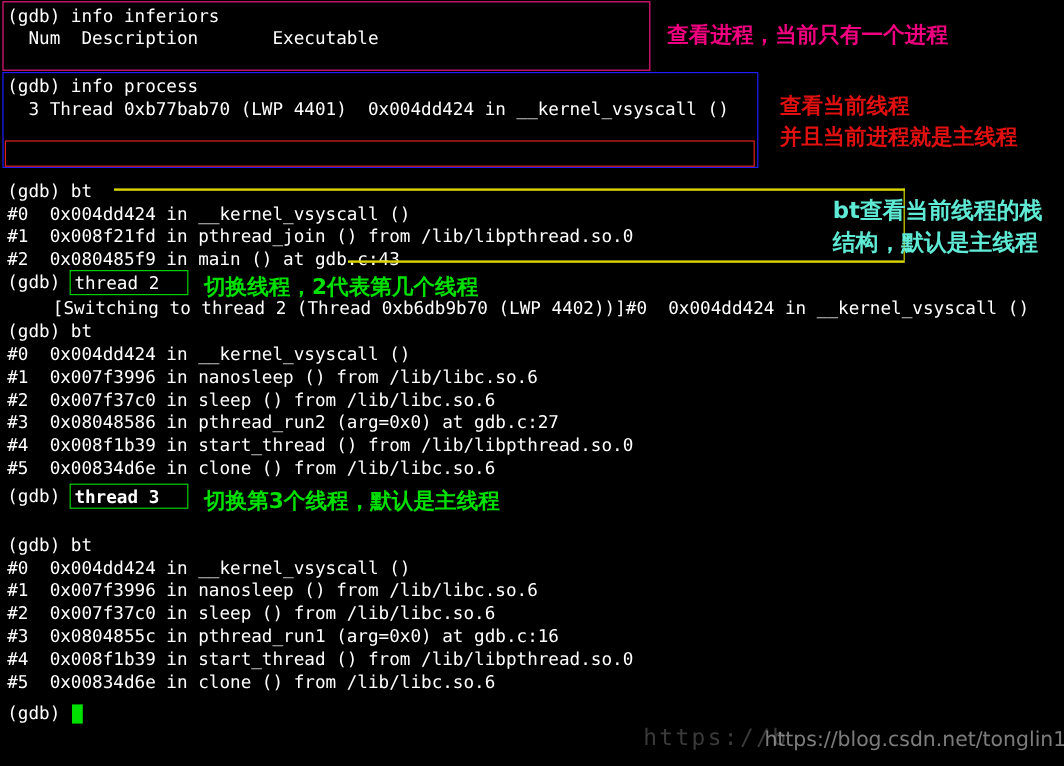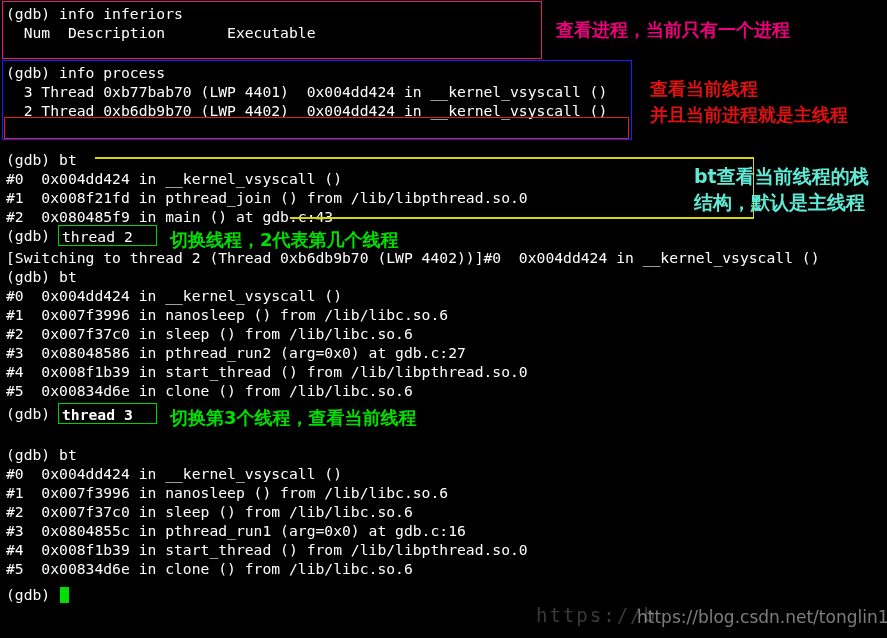--- a/index.html
+++ b/index.html
@@ -100,27 +100,26 @@
   }
 </style>
 </head>
 <body>
 
 <div id="terminal">
     <div class="line" style="top: 4px;">(gdb) info inferiors</div>
     <div class="line" style="top: 23px;">  Num  Description       Executable</div>
     <div class="line" style="top: 63px;">(gdb) info process</div>
     <div class="line" style="top: 82px;">  3 Thread 0xb77bab70 (LWP 4401)  0x004dd424 in __kernel_vsyscall ()</div>
-    <div class="line" style="top: 101px;">  2 Thread 0xb6db9b70 (LWP 4402)  0x004dd424 in __kernel_vsyscall ()</div>
     <div class="line" style="top: 150px;">(gdb) bt</div>
     <div class="line" style="top: 169px;">#0  0x004dd424 in __kernel_vsyscall ()</div>
     <div class="line" style="top: 188px;">#1  0x008f21fd in pthread_join () from /lib/libpthread.so.0</div>
     <div class="line" style="top: 207px;">#2  0x080485f9 in main () at gdb.c:43</div>
     <div class="line" style="top: 226px;">(gdb) </div>
-    <div class="line" style="top: 248px;">[Switching to thread 2 (Thread 0xb6db9b70 (LWP 4402))]#0  0x004dd424 in __kernel_vsyscall ()</div>
+    <div class="line" style="top: 248px; margin-left: 38px;">[Switching to thread 2 (Thread 0xb6db9b70 (LWP 4402))]#0  0x004dd424 in __kernel_vsyscall ()</div>
     <div class="line" style="top: 267px;">(gdb) bt</div>
     <div class="line" style="top: 286px;">#0  0x004dd424 in __kernel_vsyscall ()</div>
     <div class="line" style="top: 305px;">#1  0x007f3996 in nanosleep () from /lib/libc.so.6</div>
     <div class="line" style="top: 324px;">#2  0x007f37c0 in sleep () from /lib/libc.so.6</div>
     <div class="line" style="top: 343px;">#3  0x08048586 in pthread_run2 (arg=0x0) at gdb.c:27</div>
     <div class="line" style="top: 362px;">#4  0x008f1b39 in start_thread () from /lib/libpthread.so.0</div>
     <div class="line" style="top: 381px;">#5  0x00834d6e in clone () from /lib/libc.so.6</div>
     <div class="line" style="top: 404px;">(gdb) </div>
     <div class="line" style="top: 445px;">(gdb) bt</div>
     <div class="line" style="top: 464px;">#0  0x004dd424 in __kernel_vsyscall ()</div>
@@ -142,20 +141,20 @@
     <div class="bracket-yellow-top" style="left: 290px; top: 217px; width: 464px; background: rgb(216, 216, 0);"></div>
     <div class="bracket-yellow" style="border-top: none; border-bottom: none; border-right-color: rgb(216, 216, 0); left: 95px; top: 157px; width: 659px; height: 60px;"></div>
     <div class="box" style="border: 1.5px solid rgb(0, 208, 0); left: 58px; top: 225px; width: 99px; height: 21px;"></div>
     <div class="box" style="border: 1.5px solid rgb(0, 208, 0); left: 58px; top: 403px; width: 99px; height: 21px;"></div>
   </div>
 <div id="annots">
     <div class="annot" style="left: 556px; top: 17px; color: rgb(240, 0, 127); font-size: 18px;"><div>查看进程，当前只有一个进程</div></div>
     <div class="annot" style="left: 650px; top: 76px; color: rgb(224, 16, 16); font-size: 18px;"><div>查看当前线程</div><div>并且当前进程就是主线程</div></div>
     <div class="annot" style="left: 694px; top: 163px; color: #5eead4; font-size: 19px;"><div>bt查看当前线程的栈</div><div>结构，默认是主线程</div></div>
     <div class="annot" style="left: 170px; top: 227px; color: rgb(0, 224, 0); font-size: 18px;"><div>切换线程，2代表第几个线程</div></div>
-    <div class="annot" style="left: 170px; top: 405px; color: rgb(0, 224, 0); font-size: 18px;"><div>切换第3个线程，查看当前线程</div></div>
+    <div class="annot" style="left: 170px; top: 405px; color: rgb(0, 224, 0); font-size: 18px;"><div>切换第3个线程，默认是主线程</div></div>
   </div>
 <div id="marks">
     <div class="wm wm-big" style="left: 536px; top: 604px;">https://b</div>
     <div class="wm wm-small" style="left: 637px; top: 607px;">https://blog.csdn.net/tonglin12138</div>
   </div>
 
 <div class="cursor" style="left: 60px; top: 587px;"></div>
 
 </body></html>

